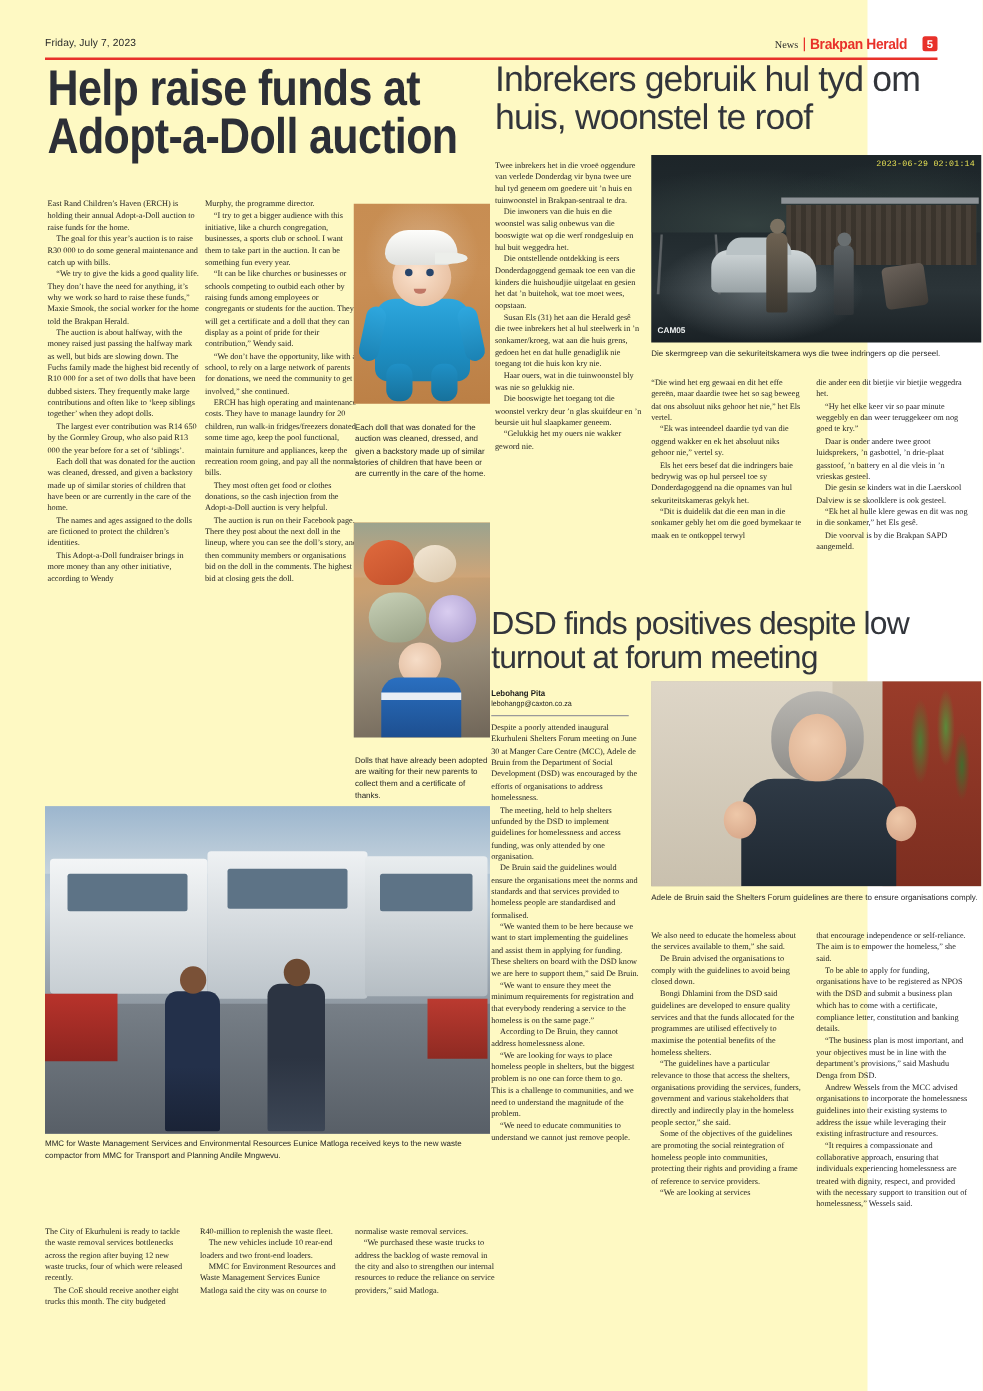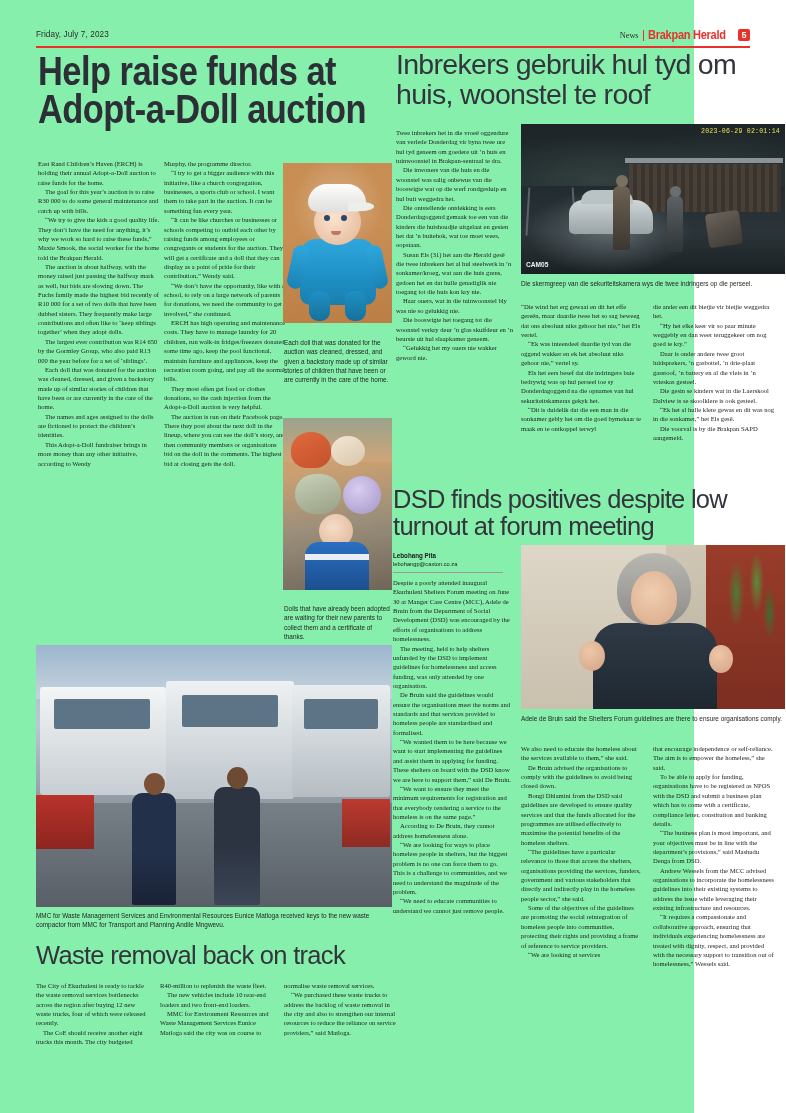--- a/index.html
+++ b/index.html
@@ -13,21 +13,21 @@
     font-family: "Liberation Serif", serif;
     color: #1c1c1c;
     position: relative;
     overflow: hidden;
   }
   .page {
     position: absolute;
     left: 0; top: 0;
     width: 694px;
     height: 1113px;
-    background: #86efac;
+    background: #fef9c3;
   }
 
   
   .masthead {
     position: absolute;
     left: 36px; top: 28px;
     width: 714px;
     height: 22px;
   }
   .masthead-date {
@@ -637,21 +637,20 @@
     <div class="tr-window w2"></div>
     <div class="tr-window w3"></div>
     <div class="tr-redA"></div>
     <div class="tr-redB"></div>
     <div class="tr-p1"></div>
     <div class="tr-p2"></div>
   </div>
 
   <div class="caption" style="left:36px; top:911px; width:356px;">MMC for Waste Management Services and Environmental Resources Eunice Matloga received keys to the new waste compactor from MMC for Transport and Planning Andile Mngwevu.</div>
 
-  <div id="headline-waste" class="hl-light">Waste removal back on track</div>
 
   <div class="col" id="waste-col1" style="left:36px; top:981px; width:112px; height:120px;">
     <p class="first">The City of Ekurhuleni is ready to tackle the waste removal services bottlenecks across the region after buying 12 new waste trucks, four of which were released recently.</p>
     <p>The CoE should receive another eight trucks this month. The city budgeted</p>
   </div>
 
   <div class="col" id="waste-col2" style="left:160px; top:981px; width:112px; height:120px;">
     <p class="first">R40-million to replenish the waste fleet.</p>
     <p>The new vehicles include 10 rear-end loaders and two front-end loaders.</p>
     <p>MMC for Environment Resources and Waste Management Services Eunice Matloga said the city was on course to</p>

